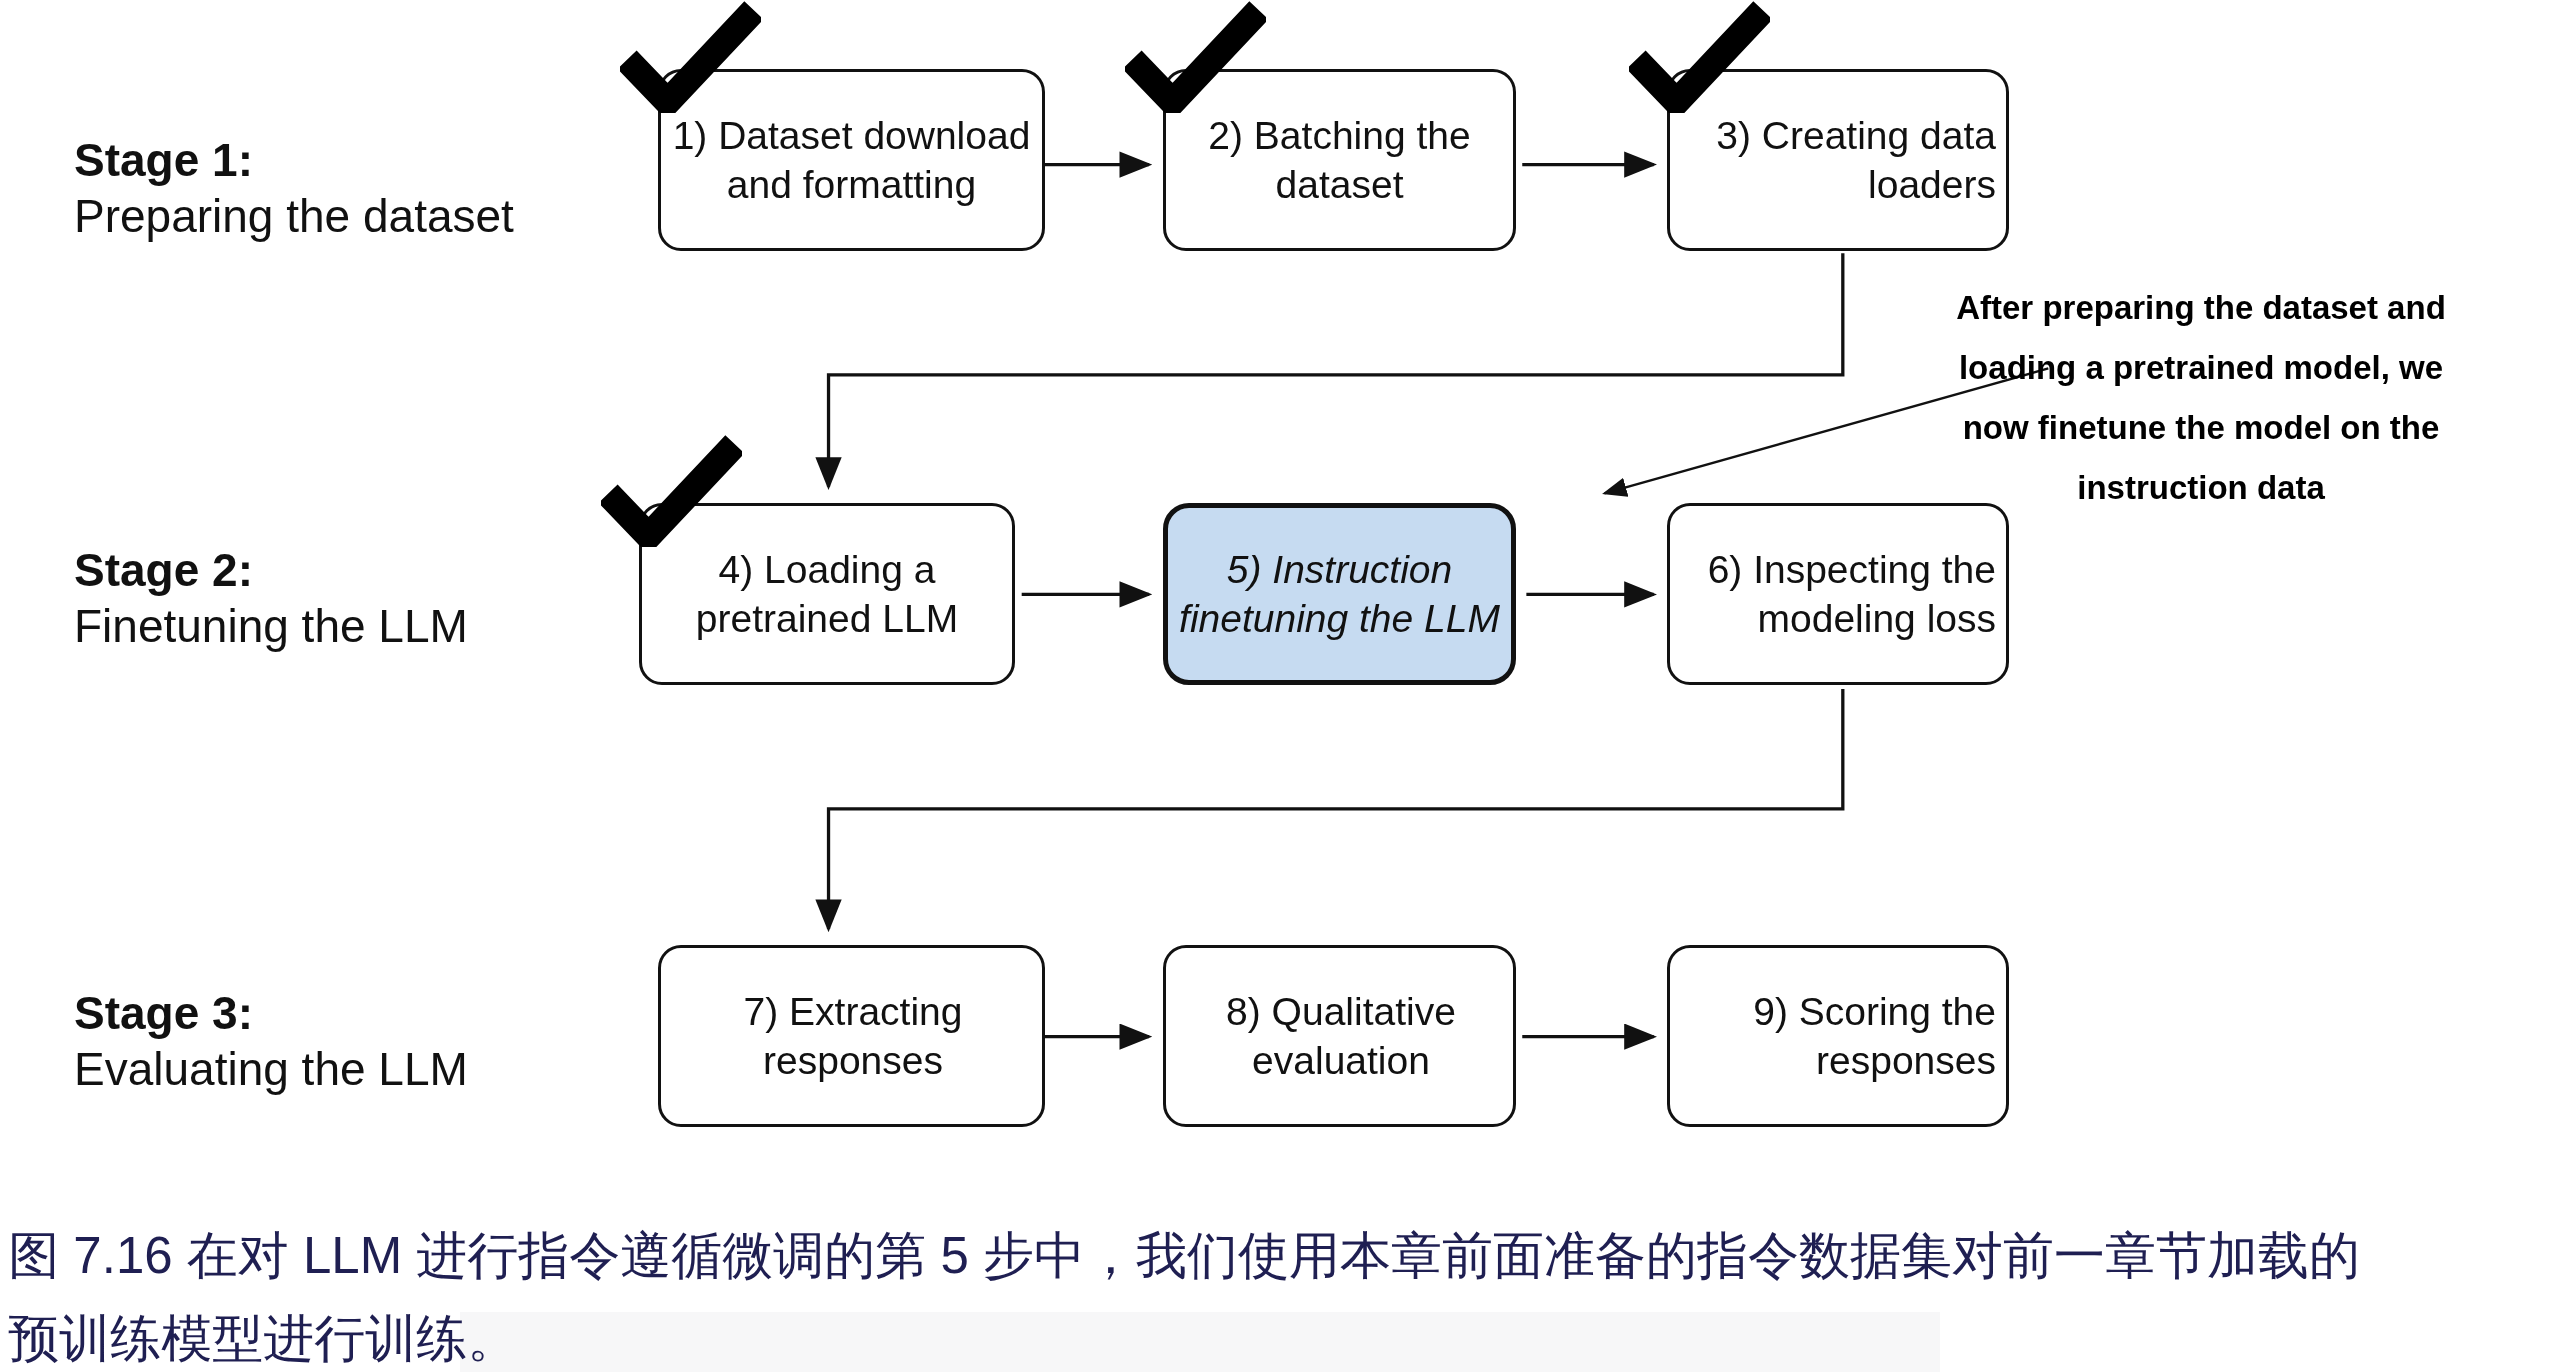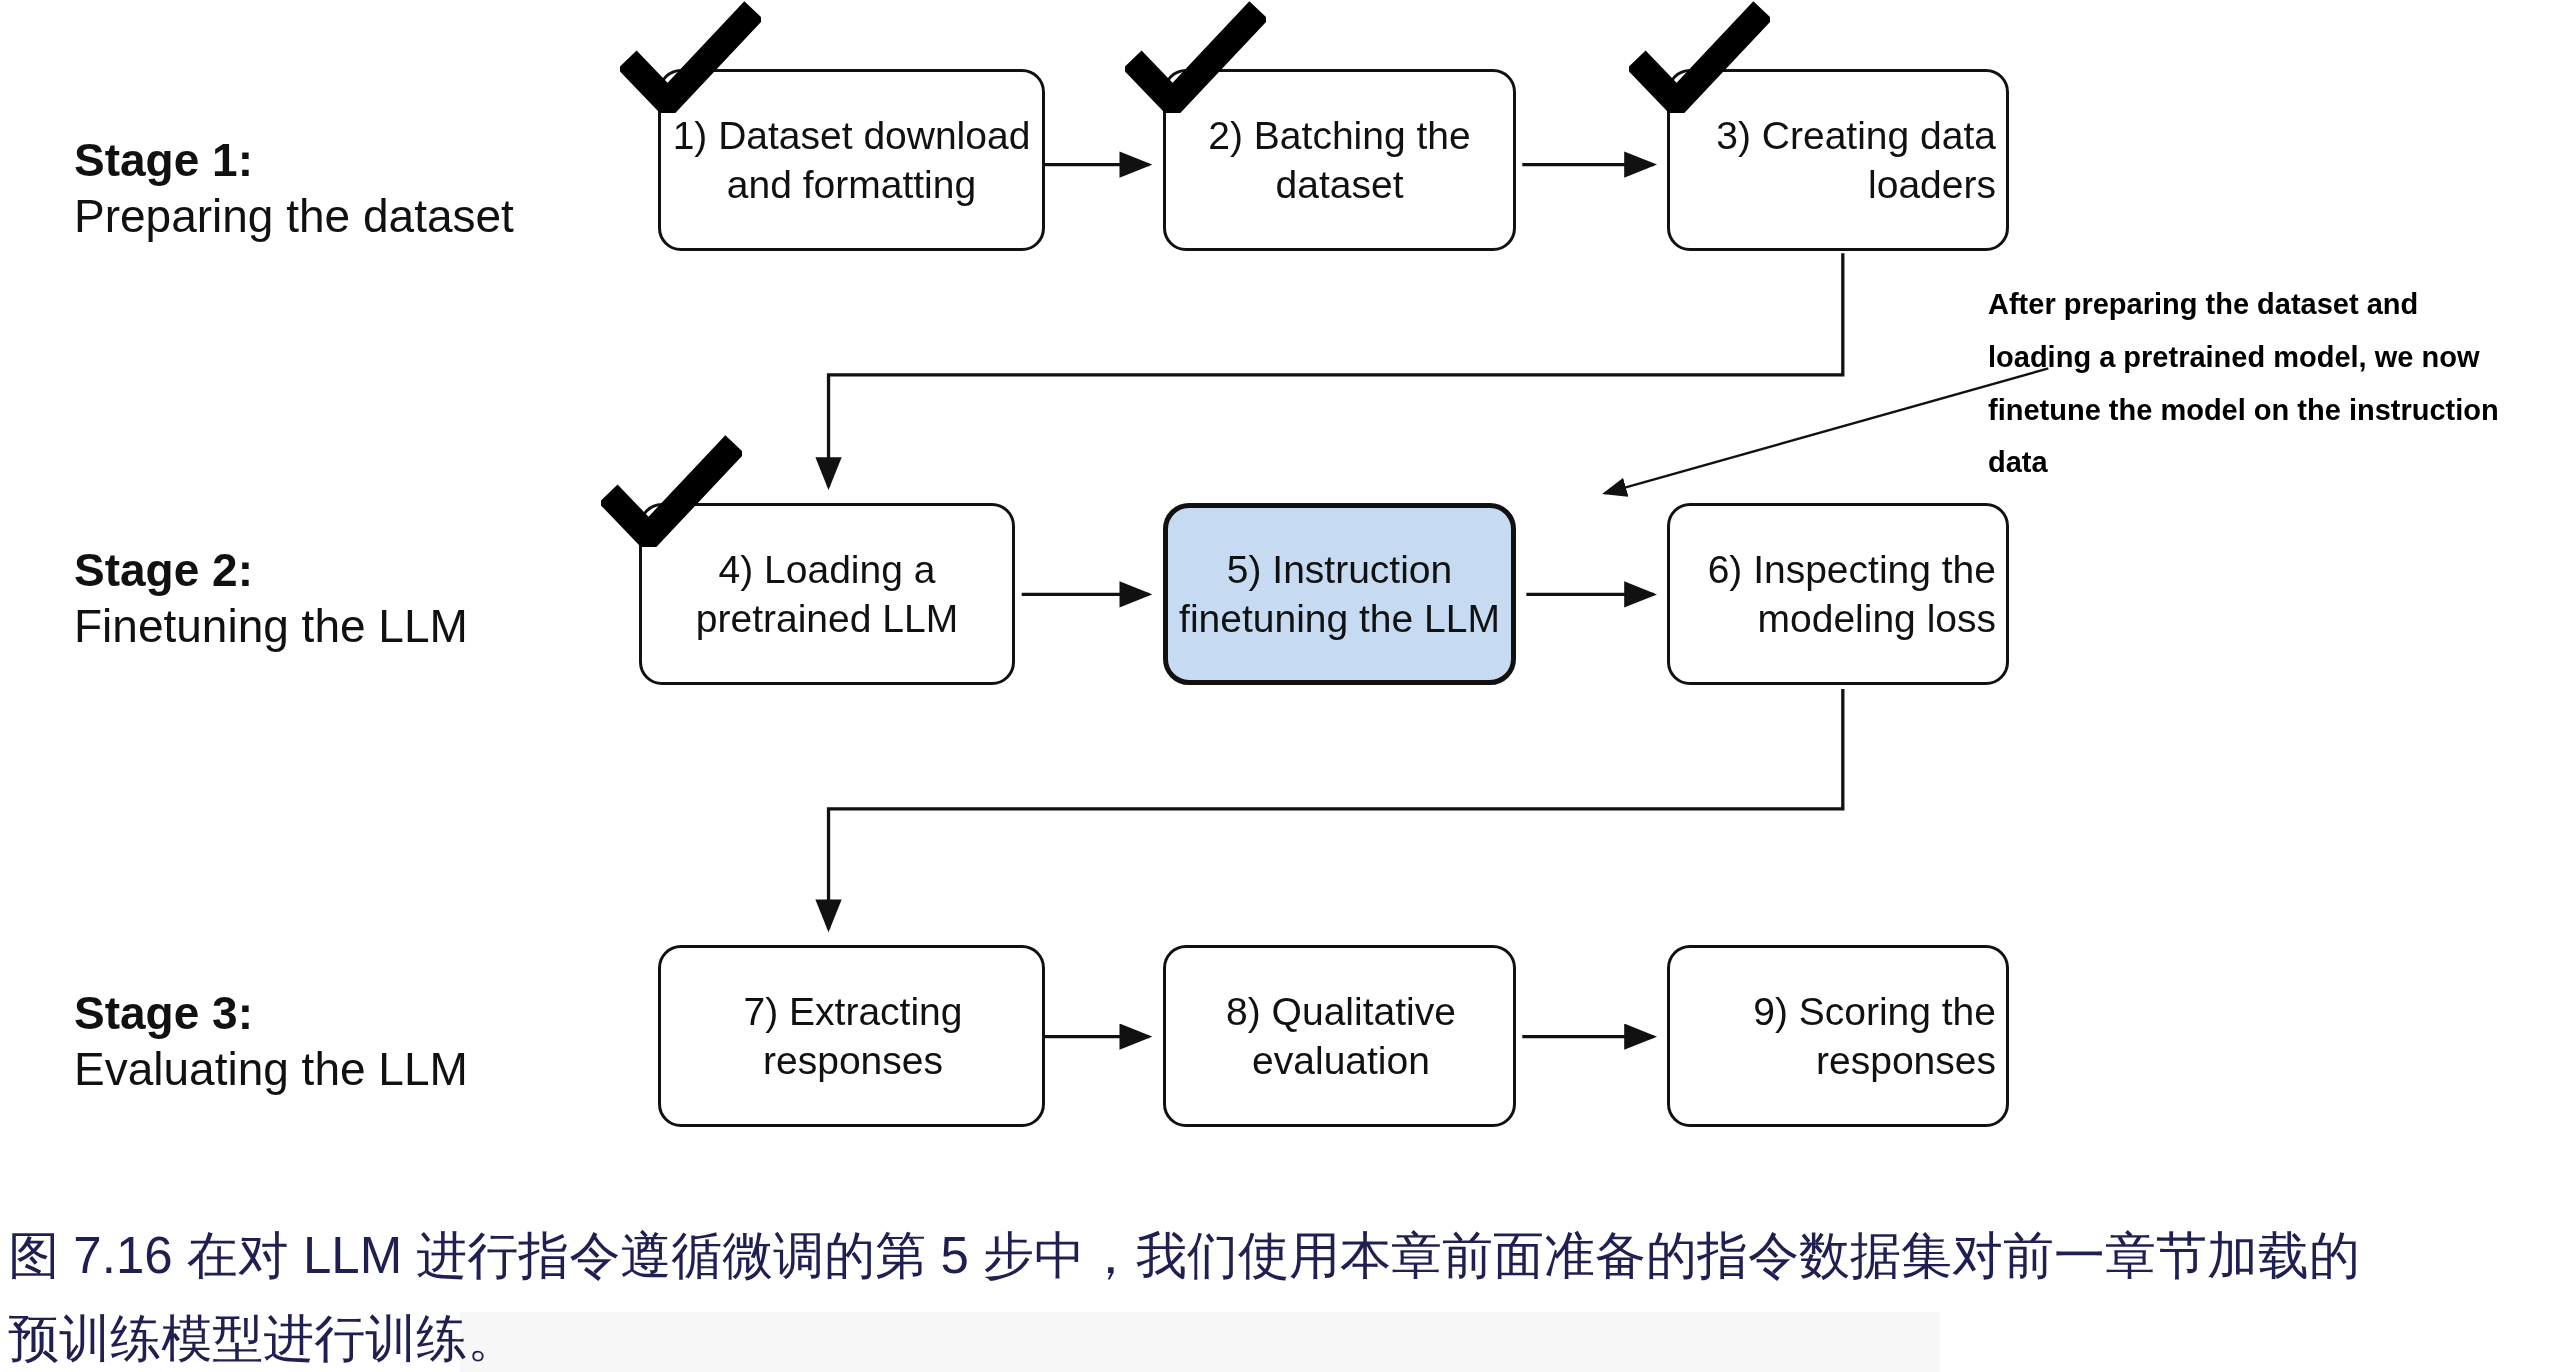--- a/index.html
+++ b/index.html
@@ -22,34 +22,34 @@
   .connectors .thin{stroke-width:3;}
   .stage{position:absolute;left:74px;font-size:46px;line-height:1.22;}
   .stage-title{font-weight:bold;}
   .node{
     position:absolute;height:182px;
     background:#fff;border:3.3px solid #111;border-radius:23px;
     display:flex;align-items:center;justify-content:center;
     text-align:center;font-size:39px;line-height:1.26;
     box-sizing:border-box;padding:0 10px;
   }
-  .node.highlight{background:var(--highlight-fill);border-width:5.8px;border-radius:26px;}
+  .node.highlight{background:var(--highlight-fill);border-width:5.8px;border-radius:26px;font-style:italic;}
   .row1{top:69px;}
   .row2{top:503px;}
   .row3{top:945px;padding-left:13px;}
   .c1{left:658px;width:387px;}
   .c1w{left:639px;width:376px;}
   .c2{left:1163px;width:353px;}
   .c3{left:1667px;width:342px;text-align:right;}
   .check{position:absolute;left:-41px;top:-71px;width:141px;height:112px;display:none;}
   .node.checked .check{display:block;}
   .check polyline{stroke:#000;stroke-width:30;fill:none;stroke-linecap:butt;stroke-linejoin:miter;}
   .annotation{
-    position:absolute;left:1988px;top:278px;width:526px;
-    font-weight:bold;font-size:29px;line-height:1.82;text-align:left;color:#000;
+    position:absolute;left:1938px;top:278px;width:526px;
+    font-weight:bold;font-size:33px;line-height:1.82;text-align:center;color:#000;
   }
   .caption{
     position:absolute;left:8.2px;top:1215px;width:2568px;
     font-size:51px;line-height:1.62;color:var(--caption-text);
   }
 </style>
 </head>
 <body>
 
 <div class="canvas">

